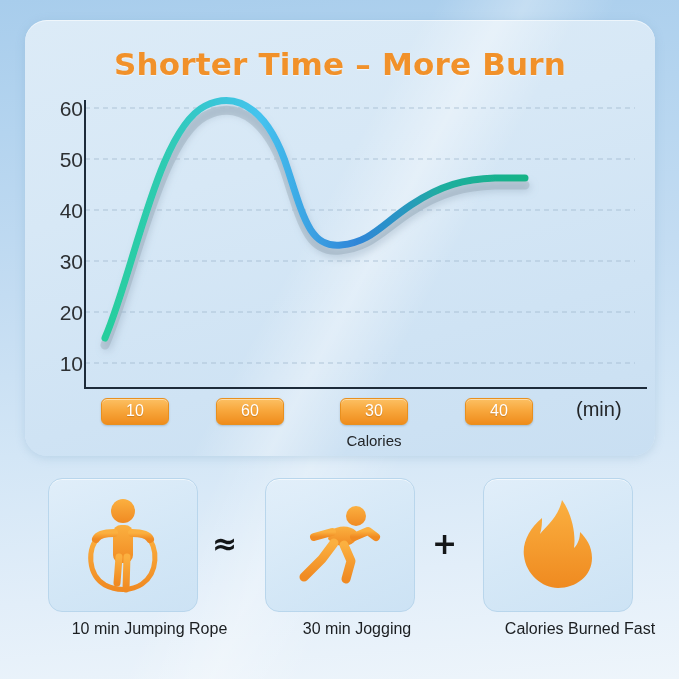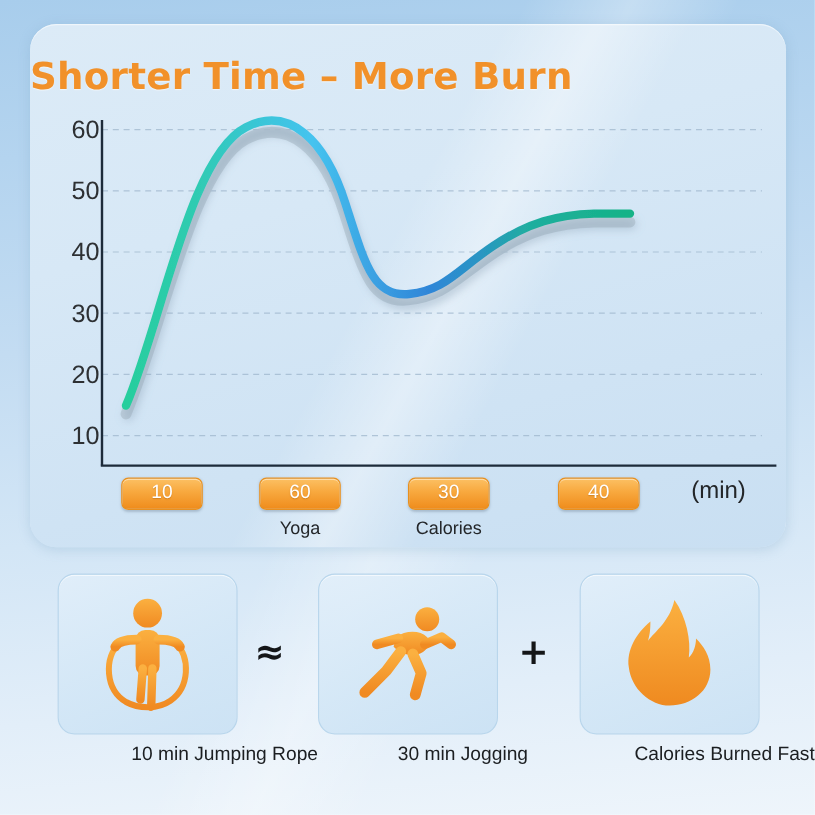--- a/index.html
+++ b/index.html
@@ -26,21 +26,21 @@
     box-shadow:0 2px 10px rgba(120,160,195,.28), inset 0 1px 0 rgba(255,255,255,.55);
     overflow:hidden;
   }
   .panel-sheen{
     position:absolute;inset:0;
     background:linear-gradient(118deg,rgba(255,255,255,0) 46%,rgba(255,255,255,.38) 55%,rgba(255,255,255,0) 64%);
   }
 
   .chart-title{
     position:absolute;left:0;right:0;top:26px;
-    text-align:left;
+    text-align:center;
     font-size:31px;font-weight:bold;letter-spacing:.2px;
     color:#f1912a;
     font-family:"DejaVu Sans", sans-serif;
     text-shadow:0 1px 1px rgba(255,255,255,.6);
   }
 
   .plot{
     position:absolute;left:0;top:0;width:630px;height:436px;
   }
   .ylabel{
@@ -76,21 +76,21 @@
     position:absolute;top:0;width:148px;height:132px;
     border-radius:14px;
     background:linear-gradient(160deg,rgba(226,239,250,.85) 0%,rgba(209,230,246,.8) 55%,rgba(198,223,243,.8) 100%);
     border:1px solid #b9d6ec;
     box-shadow:inset 0 1px 0 rgba(255,255,255,.6);
     display:flex;align-items:center;justify-content:center;
   }
   .card svg{display:block;}
   .caption{
     position:absolute;top:142px;
-    font-size:16px;color:#1b1e21;white-space:nowrap;text-align:right;
+    font-size:16px;color:#1b1e21;white-space:nowrap;text-align:center;padding-left:17px;
   }
   .op{
     position:absolute;
     font-size:30px;font-weight:bold;color:#141618;
     font-family:"DejaVu Sans", sans-serif;
   }
 </style>
 </head>
 <body>
 
@@ -142,21 +142,20 @@
       <path d="M 80 325 C 110 255, 135 120, 180 96 C 215 78, 245 104, 262 158 C 278 208, 285 233, 315 230 C 345 227, 355 212, 385 192 C 415 172, 440 166, 470 165 C 483 165, 492 165, 500 165" fill="none" stroke="#b9c9d6" stroke-width="9" stroke-linecap="round" opacity="0.85"></path>
 
       <path d="M 80 318 C 110 248, 133 110, 180 86 C 216 68, 246 96, 263 150 C 279 200, 286 228, 316 225 C 346 222, 356 205, 386 185 C 416 165, 440 159, 470 158 C 483 158, 492 158, 500 158" fill="none" stroke="url(#curveGrad)" stroke-width="7" stroke-linecap="round" filter="url(#softShadow)"></path>
     </svg>
 
     <div class="xtick" style="left:50px;top:378px;">
       <span class="badge">10</span>
     </div>
     <div class="xtick" style="left:165px;top:378px;">
       <span class="badge">60</span>
-      <div class="xname">Yoga</div>
     </div>
     <div class="xtick" style="left:289px;top:378px;">
       <span class="badge">30</span>
       <div class="xname">Calories</div>
     </div>
     <div class="xtick" style="left:414px;top:378px;">
       <span class="badge">40</span>
     </div>
 
     <div class="unit" style="left:551px;top:378px;">(min)</div>

